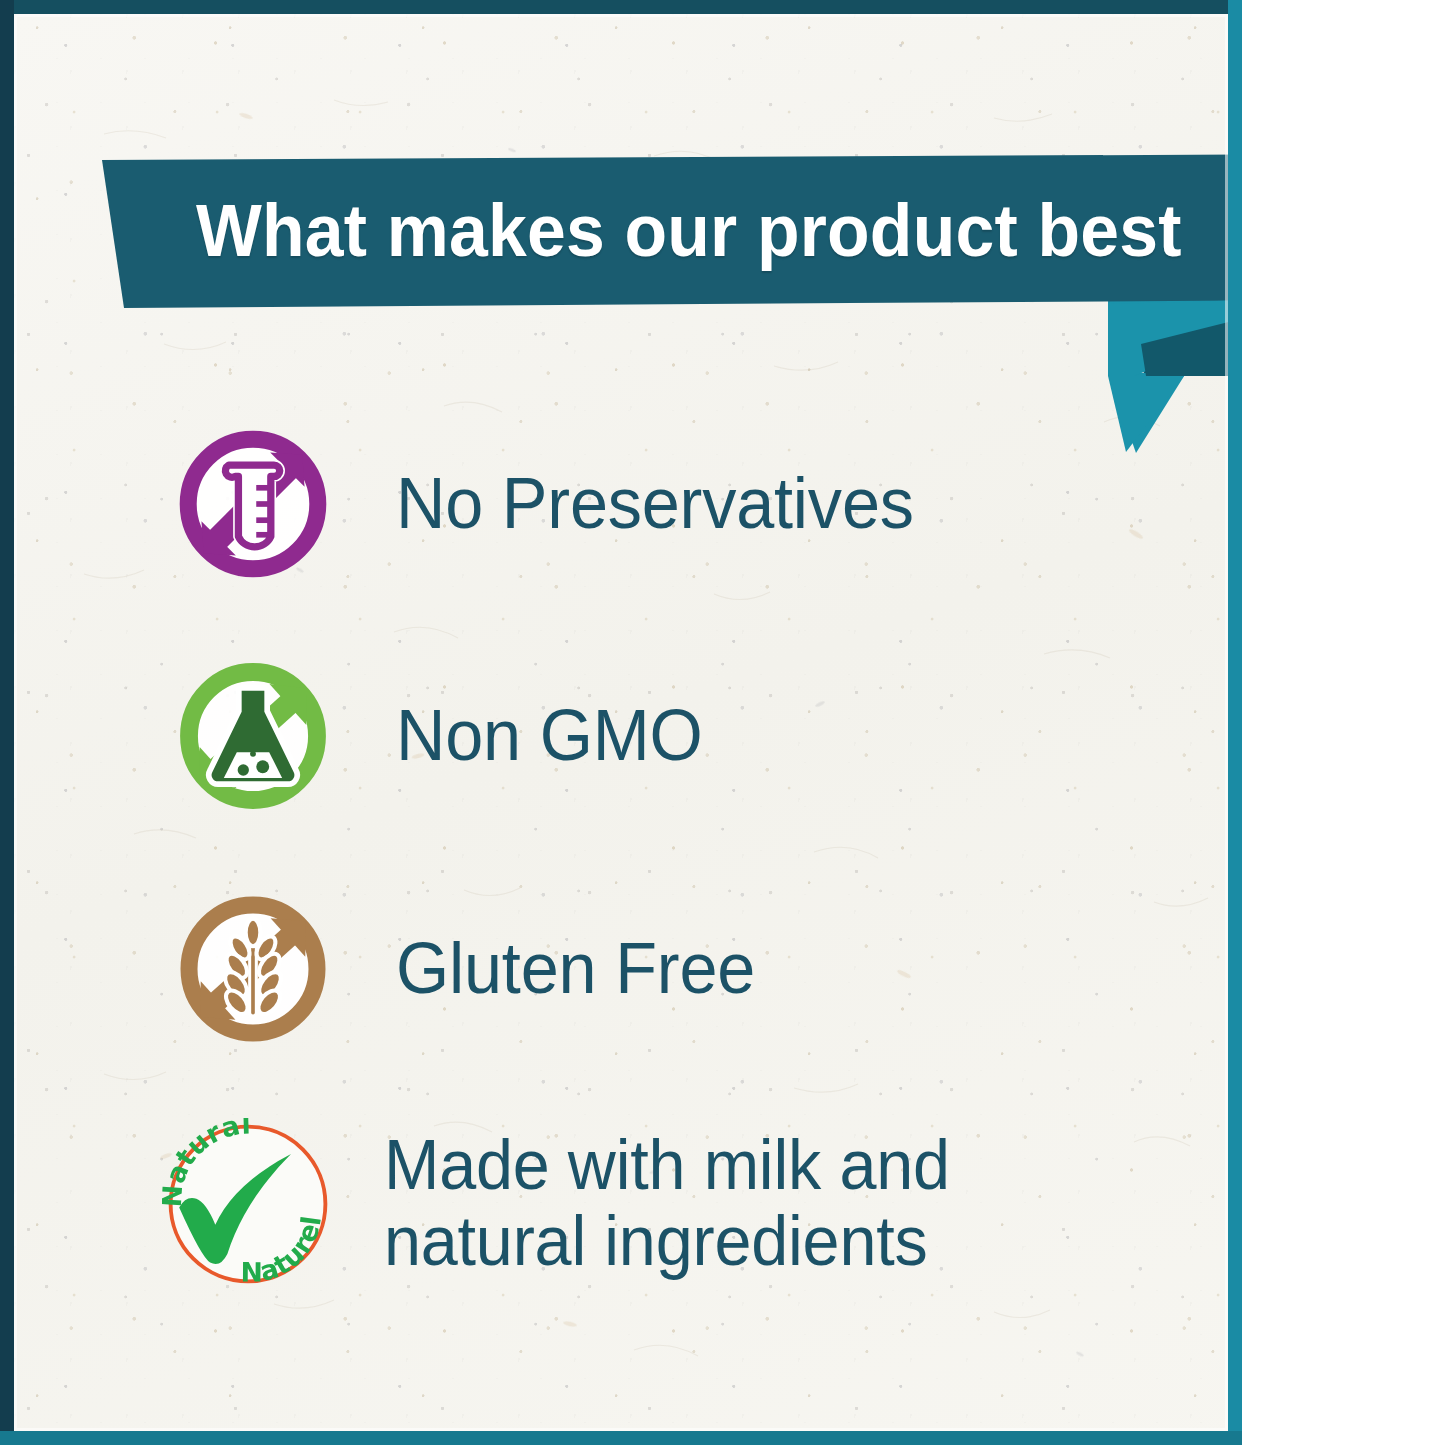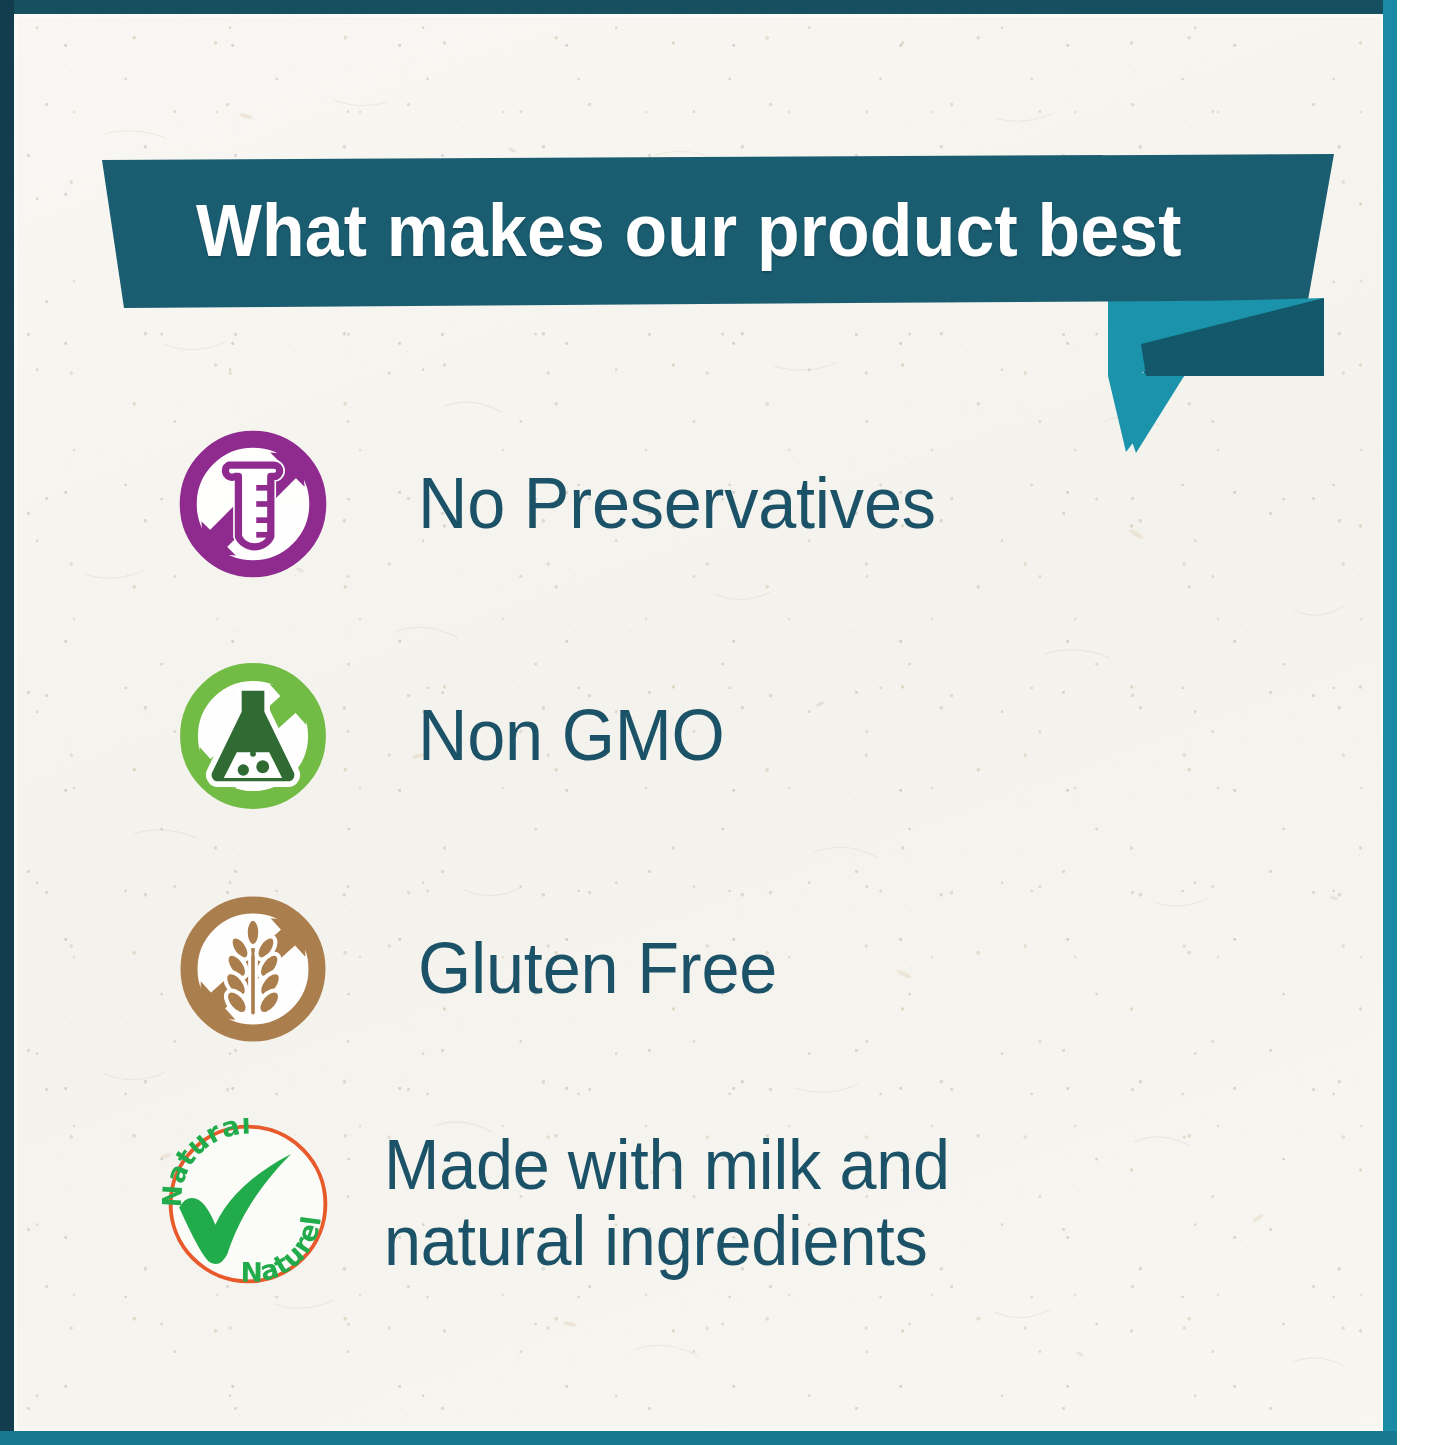--- a/index.html
+++ b/index.html
@@ -3,21 +3,21 @@
 <meta charset="utf-8">
 <title>What makes our product best</title>
 <style>
   html, body {
     margin: 0;
     padding: 0;
     background: #ffffff;
   }
   #poster {
     position: relative;
-    width: 1397px;
+    width: 1242px;
     height: 1445px;
     overflow: hidden;
     font-family: "Liberation Sans", sans-serif;
     box-sizing: border-box;
   }
 
   
   .frame-edge { position: absolute; z-index: 40; }
   .frame-top    { top: 0;    left: 0;   width: 1445px; height: 14px; background: #154f60; }
   .frame-left   { top: 0;    left: 0;   width: 14px;   height: 1445px; background: #133d4e; }
@@ -96,21 +96,21 @@
     position: absolute;
     left: 0; top: 0;
     width: 1445px;
     z-index: 25;
   }
   .feature {
     position: absolute;
     left: 172px;
     display: flex;
     align-items: center;
-    gap: 84px;
+    gap: 62px;
   }
   .feature .badge {
     flex: 0 0 auto;
     width: 162px;
     height: 162px;
     position: relative;
   }
   .feature .label {
     color: #1c5267;
     font-family: "Liberation Sans Narrow", "Liberation Sans", sans-serif;

